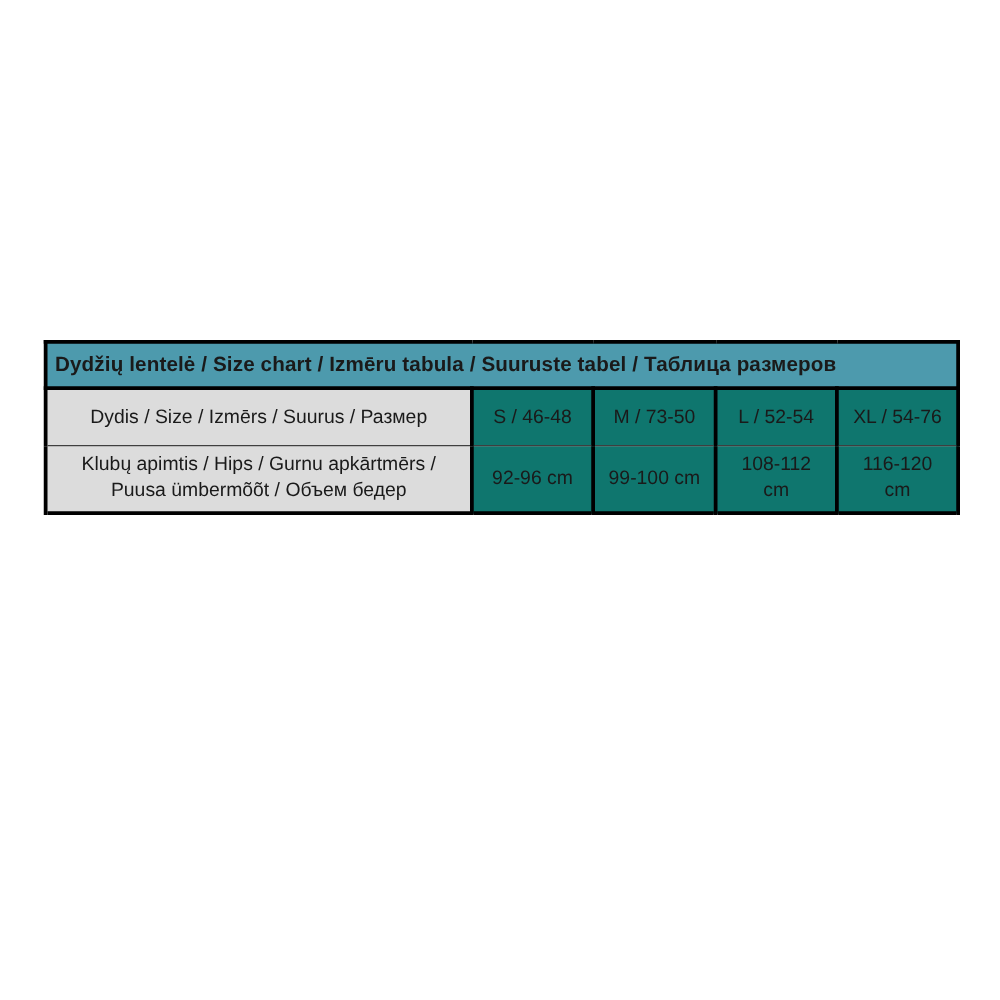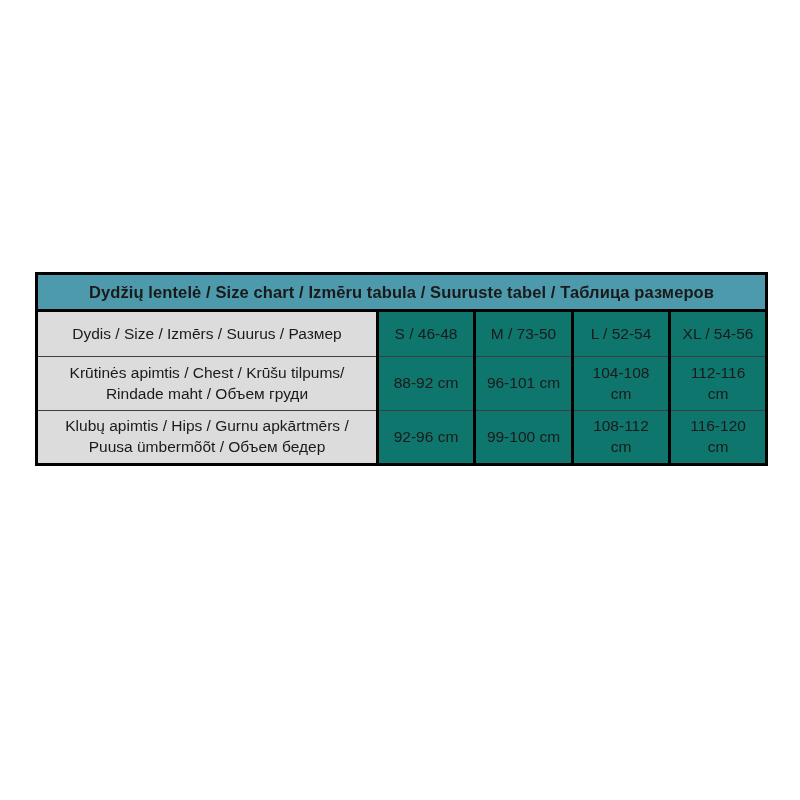--- a/index.html
+++ b/index.html
@@ -32,21 +32,21 @@
     width: 730px;
     border-collapse: collapse;
     table-layout: fixed;
     border: 3px solid var(--border);
   }
   table.size-chart th.chart-title {
     background: var(--header-bg);
     border: 3px solid var(--border);
     font-size: 16.5px;
     font-weight: bold;
-    text-align: center;
+    text-align: left;
     vertical-align: middle;
     height: 37px;
     padding: 2px 6px;
     letter-spacing: 0.1px;
   }
   table.size-chart td {
     border-left: 3px solid var(--border);
     border-right: 3px solid var(--border);
     background: #0f766e;
     font-size: 15.5px;
@@ -83,28 +83,21 @@
       <tr>
         <th class="chart-title" colspan="5">Dydžių lentelė / Size chart / Izmēru tabula / Suuruste tabel / Таблица размеров</th>
       </tr>
     </thead>
     <tbody>
       <tr class="row-size">
         <td class="label-cell">Dydis / Size / Izmērs / Suurus / Размер</td>
         <td>S / 46-48</td>
         <td>M / 73-50</td>
         <td>L / 52-54</td>
-        <td>XL / 54-56</td>
-      </tr>
-      <tr class="row-chest sep-dark">
-        <td class="label-cell">Krūtinės apimtis / Chest / Krūšu tilpums/ Rindade maht / Объем груди</td>
-        <td>88-92 cm</td>
-        <td>96-101 cm</td>
-        <td>104-108 cm</td>
-        <td>112-116 cm</td>
+        <td>XL / 54-76</td>
       </tr>
       <tr class="row-hips sep-dark">
         <td class="label-cell">Klubų apimtis / Hips / Gurnu apkārtmērs / Puusa ümbermõõt / Объем бедер</td>
         <td>92-96 cm</td>
         <td>99-100 cm</td>
         <td>108-112 cm</td>
         <td>116-120 cm</td>
       </tr>
     </tbody>
   </table>

